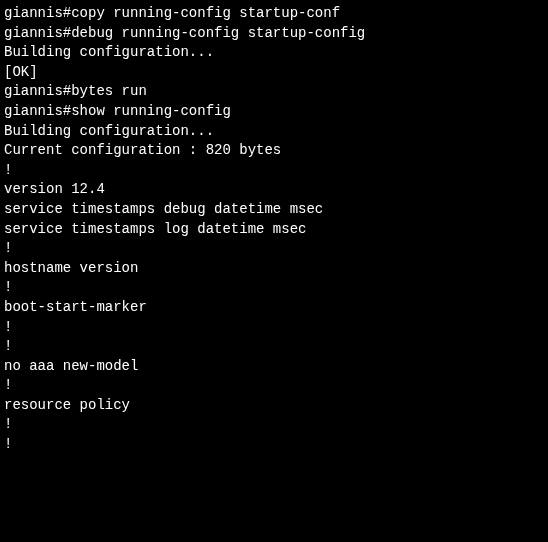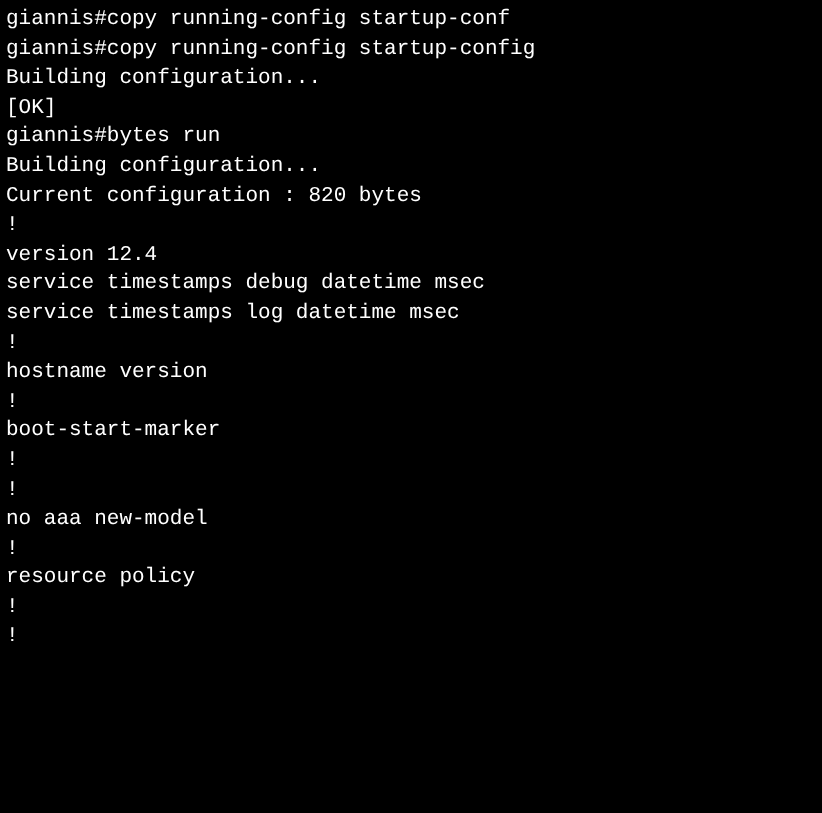--- a/index.html
+++ b/index.html
@@ -16,24 +16,25 @@
     }
     .terminal-line {
       white-space: pre;
     }
   </style>
 </head>
 <body>
 
 <div>
   <div class="terminal-line">giannis#copy running-config startup-conf</div>
-  <div class="terminal-line">giannis#copy running-config startup-config</div>
+  <div class="terminal-line">giannis#debug running-config startup-config</div>
   <div class="terminal-line">Building configuration...</div>
   <div class="terminal-line">[OK]</div>
   <div class="terminal-line">giannis#bytes run</div>
+  <div class="terminal-line">giannis#show running-config</div>
   <div class="terminal-line">Building configuration...</div>
   <div class="terminal-line"></div>
   <div class="terminal-line">Current configuration : 820 bytes</div>
   <div class="terminal-line">!</div>
   <div class="terminal-line">version 12.4</div>
   <div class="terminal-line">service timestamps debug datetime msec</div>
   <div class="terminal-line">service timestamps log datetime msec</div>
   <div class="terminal-line">!</div>
   <div class="terminal-line">hostname version</div>
   <div class="terminal-line">!</div>

